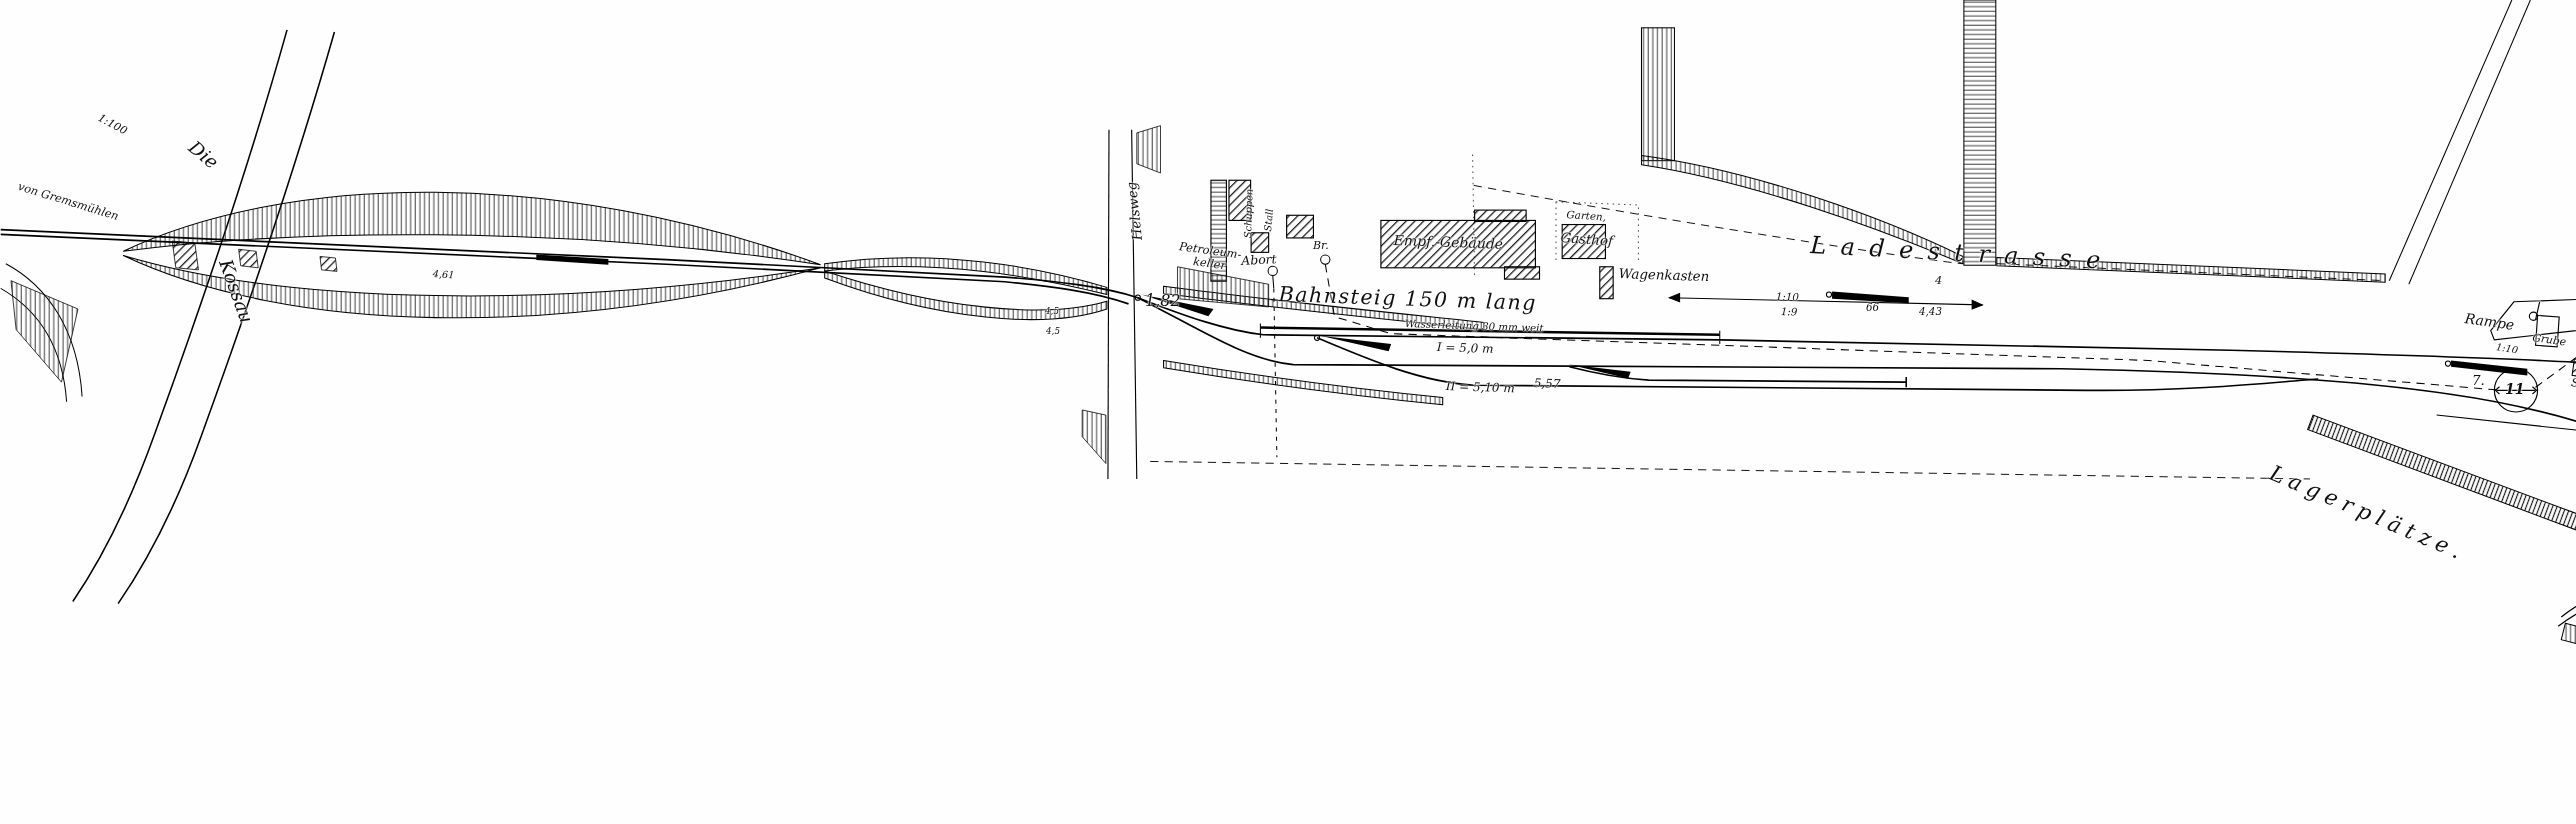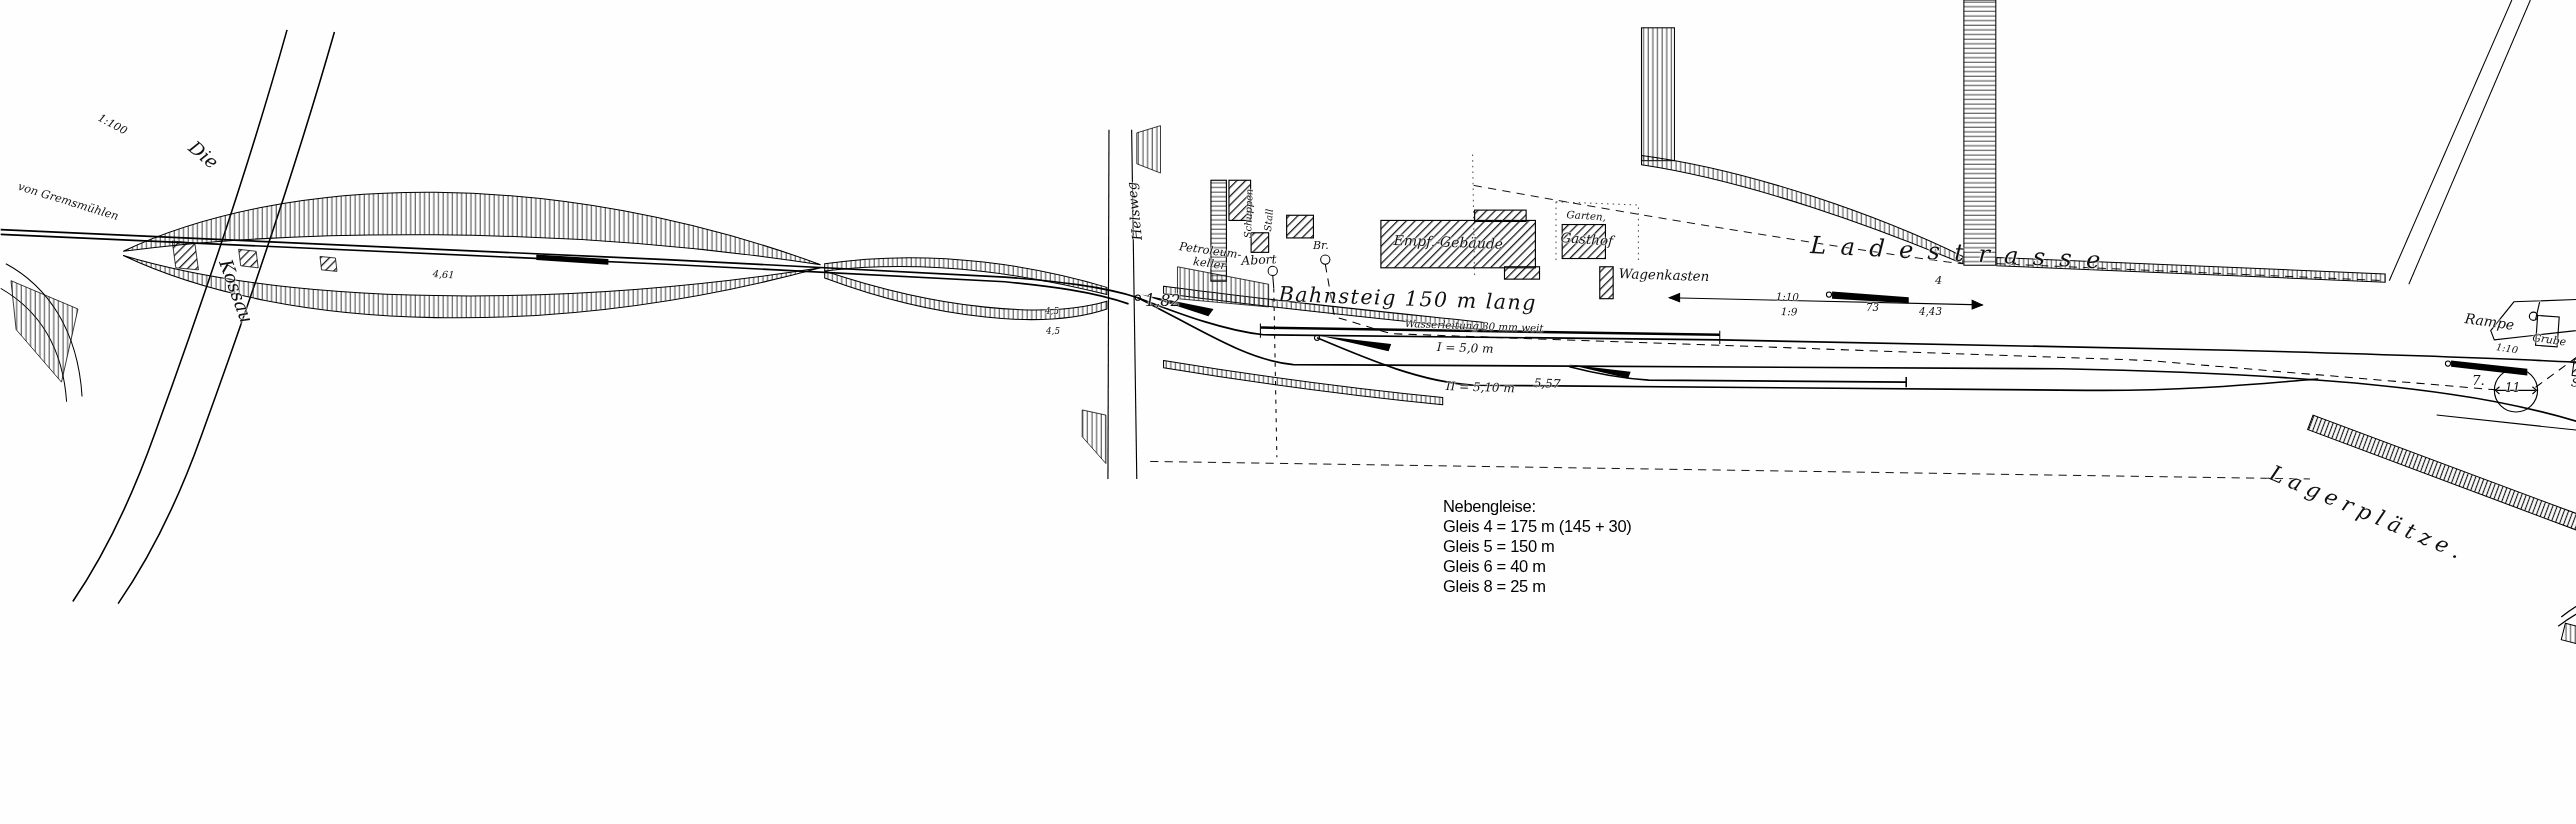--- a/index.html
+++ b/index.html
@@ -249,40 +249,33 @@
       <span class="lbl script" style="left: 1567px; top: 209px; font-size: 10.3px; transform: rotate(4deg);">Garten,</span>
       <span class="lbl script" style="left: 1561px; top: 231px; font-size: 13.4px; transform: rotate(4deg);">Gasthof</span>
       <span class="lbl script" style="left: 1279px; top: 284px; font-size: 20.6px; letter-spacing: 1.5px; transform: rotate(2deg);">Bahnsteig 150 m lang</span>
       <span class="lbl script" style="left: 1437px; top: 341px; font-size: 12px; transform: rotate(2deg);">I = 5,0 m</span>
       <span class="lbl script" style="left: 1446px; top: 380px; font-size: 12px; transform: rotate(2deg);">II = 5,10 m</span>
       <span class="lbl script" style="left: 1534px; top: 377px; font-size: 12px; transform: rotate(2deg);">5,57</span>
       <span class="lbl script" style="left: 1619px; top: 267px; font-size: 13.4px; transform: rotate(2deg);">Wagenkasten</span>
       <span class="lbl script" style="left: 1811px; top: 233px; font-size: 24px; letter-spacing: 14.4px; transform: rotate(3deg);">Ladestrasse</span>
       <span class="lbl script" style="left: 1776px; top: 291px; font-size: 10.3px; transform: rotate(2deg);">1:10</span>
       <span class="lbl script" style="left: 1781px; top: 306px; font-size: 10.3px; transform: rotate(2deg);">1:9</span>
-      <span class="lbl script" style="left: 1866px; top: 302px; font-size: 10.3px; transform: rotate(0deg);">73</span>
+      <span class="lbl script" style="left: 1866px; top: 302px; font-size: 10.3px; transform: rotate(0deg);">66</span>
       <span class="lbl script" style="left: 1895px; top: 306px; font-size: 10.3px; transform: rotate(0deg); margin-left: 24px;">4,43</span>
       <span class="lbl script" style="left: 1935px; top: 275px; font-size: 11.3px; transform: rotate(0deg);">4</span>
       <span class="lbl script" style="left: 433px; top: 269px; font-size: 9.8px; transform: rotate(4deg);">4,61</span>
       <span class="lbl script" style="left: 1145px; top: 293px; font-size: 16px; transform: rotate(0deg);">1,82</span>
       <span class="lbl script" style="left: 1045px; top: 307px; font-size: 8.8px; transform: rotate(0deg);">4,5</span>
       <span class="lbl script" style="left: 1046px; top: 327px; font-size: 8.8px; transform: rotate(0deg);">4,5</span>
       <span class="lbl script" style="left: 1405px; top: 318px; font-size: 10.3px; transform: rotate(2deg);">Wasserleitung 30 mm weit</span>
       <span class="lbl script" style="left: 2466px; top: 311px; font-size: 14px; transform: rotate(8deg);">Rampe</span>
       <span class="lbl script" style="left: 2533px; top: 333px; font-size: 10.8px; transform: rotate(8deg);">Grube</span>
       <span class="lbl script" style="left: 2572px; top: 377px; font-size: 11.3px; transform: rotate(8deg);">Sand</span>
       <span class="lbl script" style="left: 2472px; top: 374px; font-size: 13.4px; transform: rotate(0deg);">7.</span>
-      <span class="lbl script" style="left: 2505px; top: 382px; font-size: 12px; transform: rotate(0deg);">11</span>
+      <span class="lbl script" style="left: 2505px; top: 382px; font-size: 14px; transform: rotate(0deg); font-weight: bold;">11</span>
       <span class="lbl script" style="left: 2497px; top: 342px; font-size: 9.8px; transform: rotate(10deg);">1:10</span>
       <span class="lbl script" style="left: 2275px; top: 462px; font-size: 21.6px; letter-spacing: 6.2px; transform: rotate(23deg);">Lagerplätze.</span>
     </div>
 
-  <div id="notes">
-    <div>Nebengleise:</div>
-    <div>Gleis 4 = 175 m (145 + 30)</div>
-    <div>Gleis 5 = 150 m</div>
-    <div>Gleis 6 =  40 m</div>
-    <div>Gleis 8 =  25 m</div>
-  </div>
 
 
 </div>
 
 
 </body></html>

